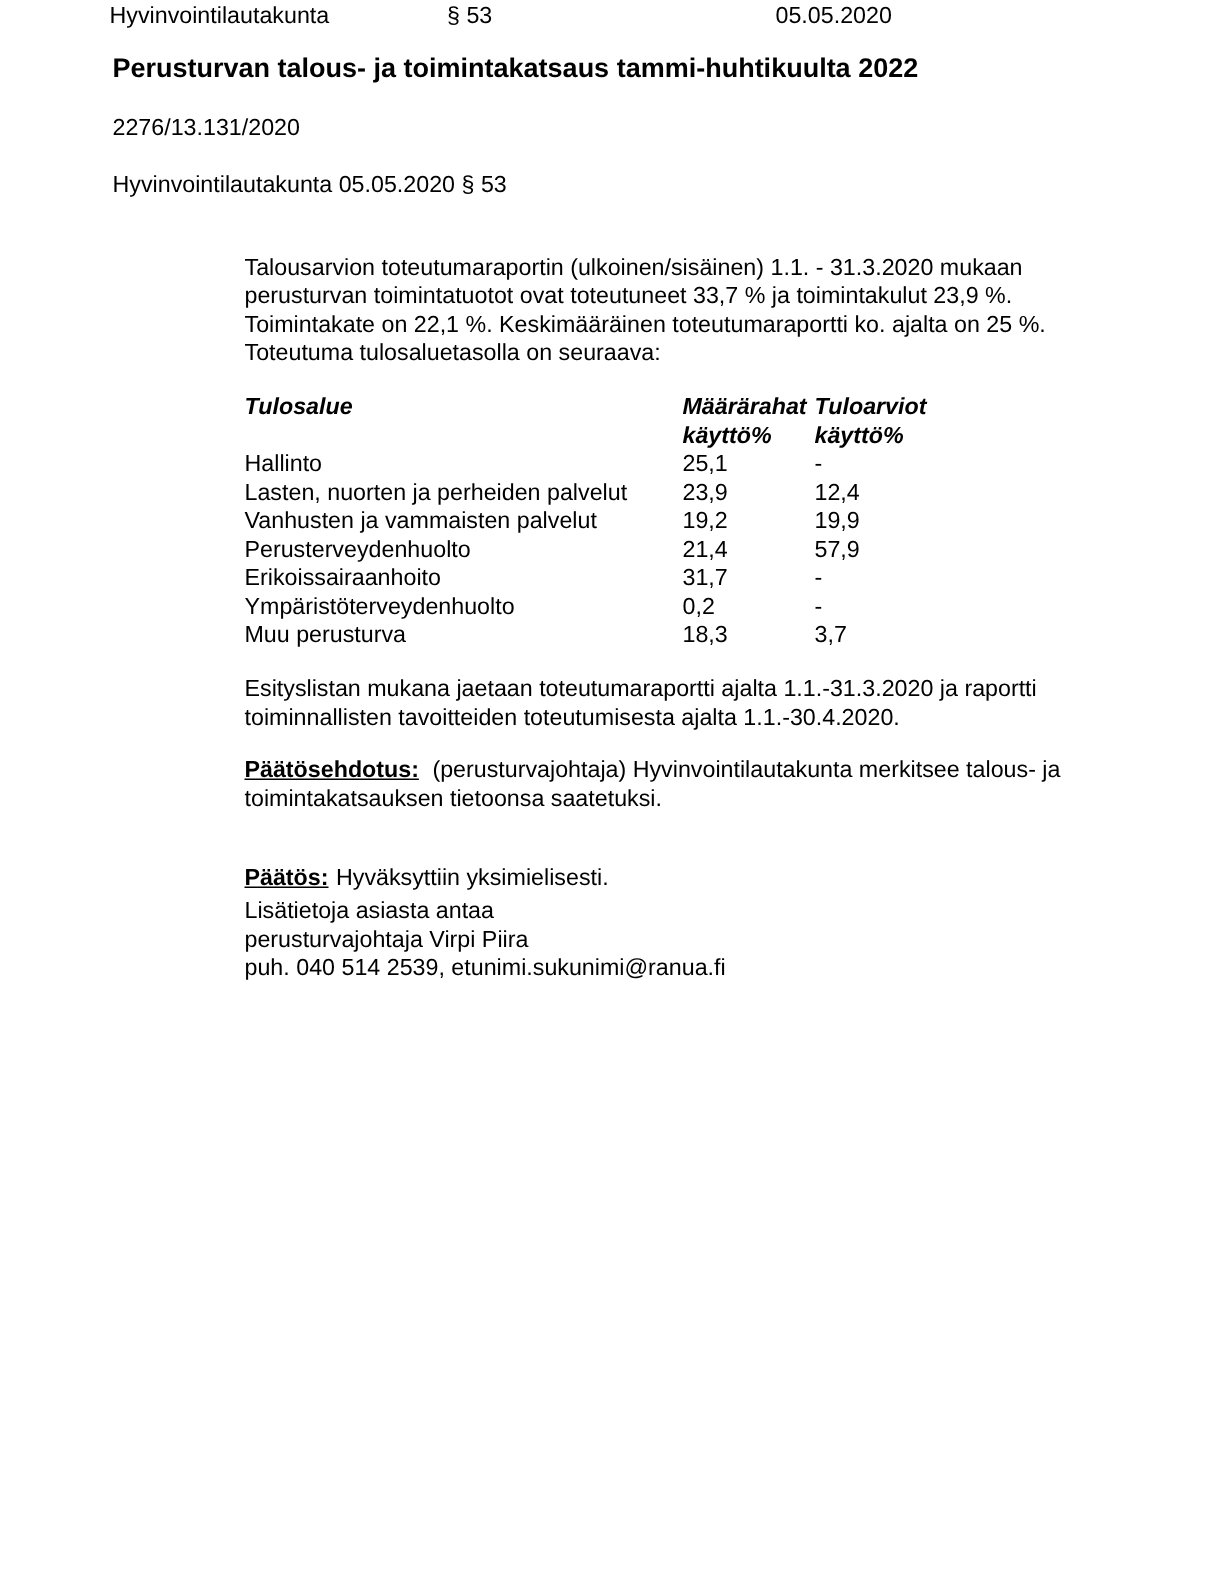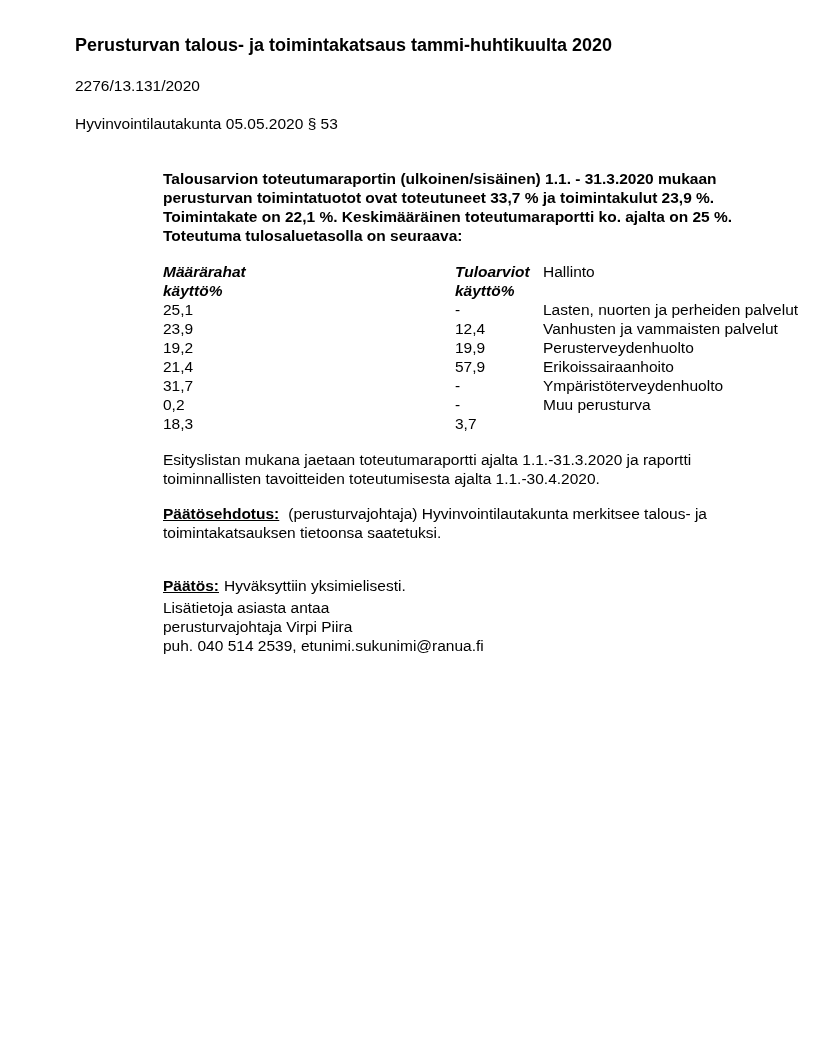--- a/index.html
+++ b/index.html
@@ -33,21 +33,21 @@
     line-height: 22px;
     white-space: nowrap;
   }
   .case-number { left: 75px; top: 76px; }
   .meeting-ref { left: 75px; top: 114px; }
 
   .body-indent { left: 163px; }
 
   .para { white-space: pre-line; width: 580px; }
 
-  .intro { top: 169px; font-weight: bold; }
+  .intro { top: 169px; }
 
   
   .rtable {
     top: 262px;
     display: grid;
     grid-template-columns: 292px 88px 90px;
     width: 470px;
   }
   .rtable .hcell {
     font-weight: bold;
@@ -69,33 +69,39 @@
   .decision .inline-label { margin-right: 5px; }
   .inline-text { white-space: pre-line; }
 
   .contact { top: 598px; white-space: pre-line; }
 </style>
 </head>
 <body>
 
 <div class="page">
 
+  <div class="abs doc-header" style="left:0; top:1px; width:816px; height:19px;">
+    <span class="h-committee">Hyvinvointilautakunta</span>
+    <span class="h-section">§ 53</span>
+    <span class="h-date">05.05.2020</span>
+  </div>
 
-  <h1 class="abs doc-title">Perusturvan talous- ja toimintakatsaus tammi-huhtikuulta 2020</h1>
+  <h1 class="abs doc-title">Perusturvan talous- ja toimintakatsaus tammi-huhtikuulta 2022</h1>
 
   <div class="abs case-number">2276/13.131/2020</div>
 
   <div class="abs meeting-ref">Hyvinvointilautakunta 05.05.2020 § 53</div>
 
   <div class="abs body-indent para intro">Talousarvion toteutumaraportin (ulkoinen/sisäinen) 1.1. - 31.3.2020 mukaan
 perusturvan toimintatuotot ovat toteutuneet 33,7 % ja toimintakulut 23,9 %.
 Toimintakate on 22,1 %. Keskimääräinen toteutumaraportti ko. ajalta on 25 %.
 Toteutuma tulosaluetasolla on seuraava:</div>
 
   <div class="abs body-indent rtable">
+    <div class="hcell">Tulosalue</div>
     <div class="hcell">Määrärahat
 käyttö%</div>
     <div class="hcell">Tuloarviot
 käyttö%</div>
 
       <div class="cell label">Hallinto</div>
       <div class="cell num">25,1</div>
       <div class="cell num">-</div>
 
       <div class="cell label">Lasten, nuorten ja perheiden palvelut</div>

